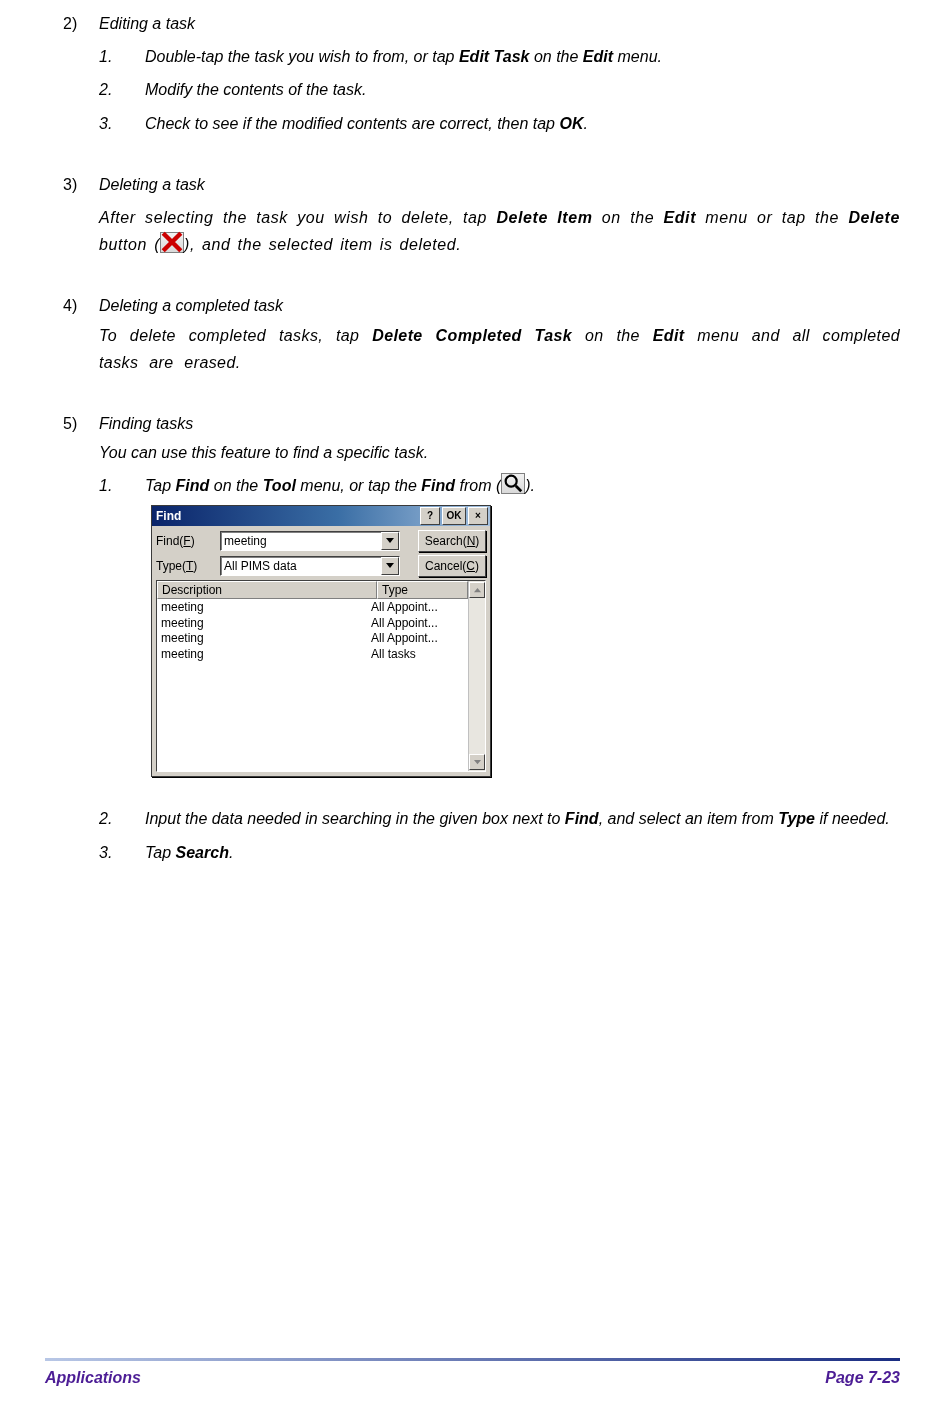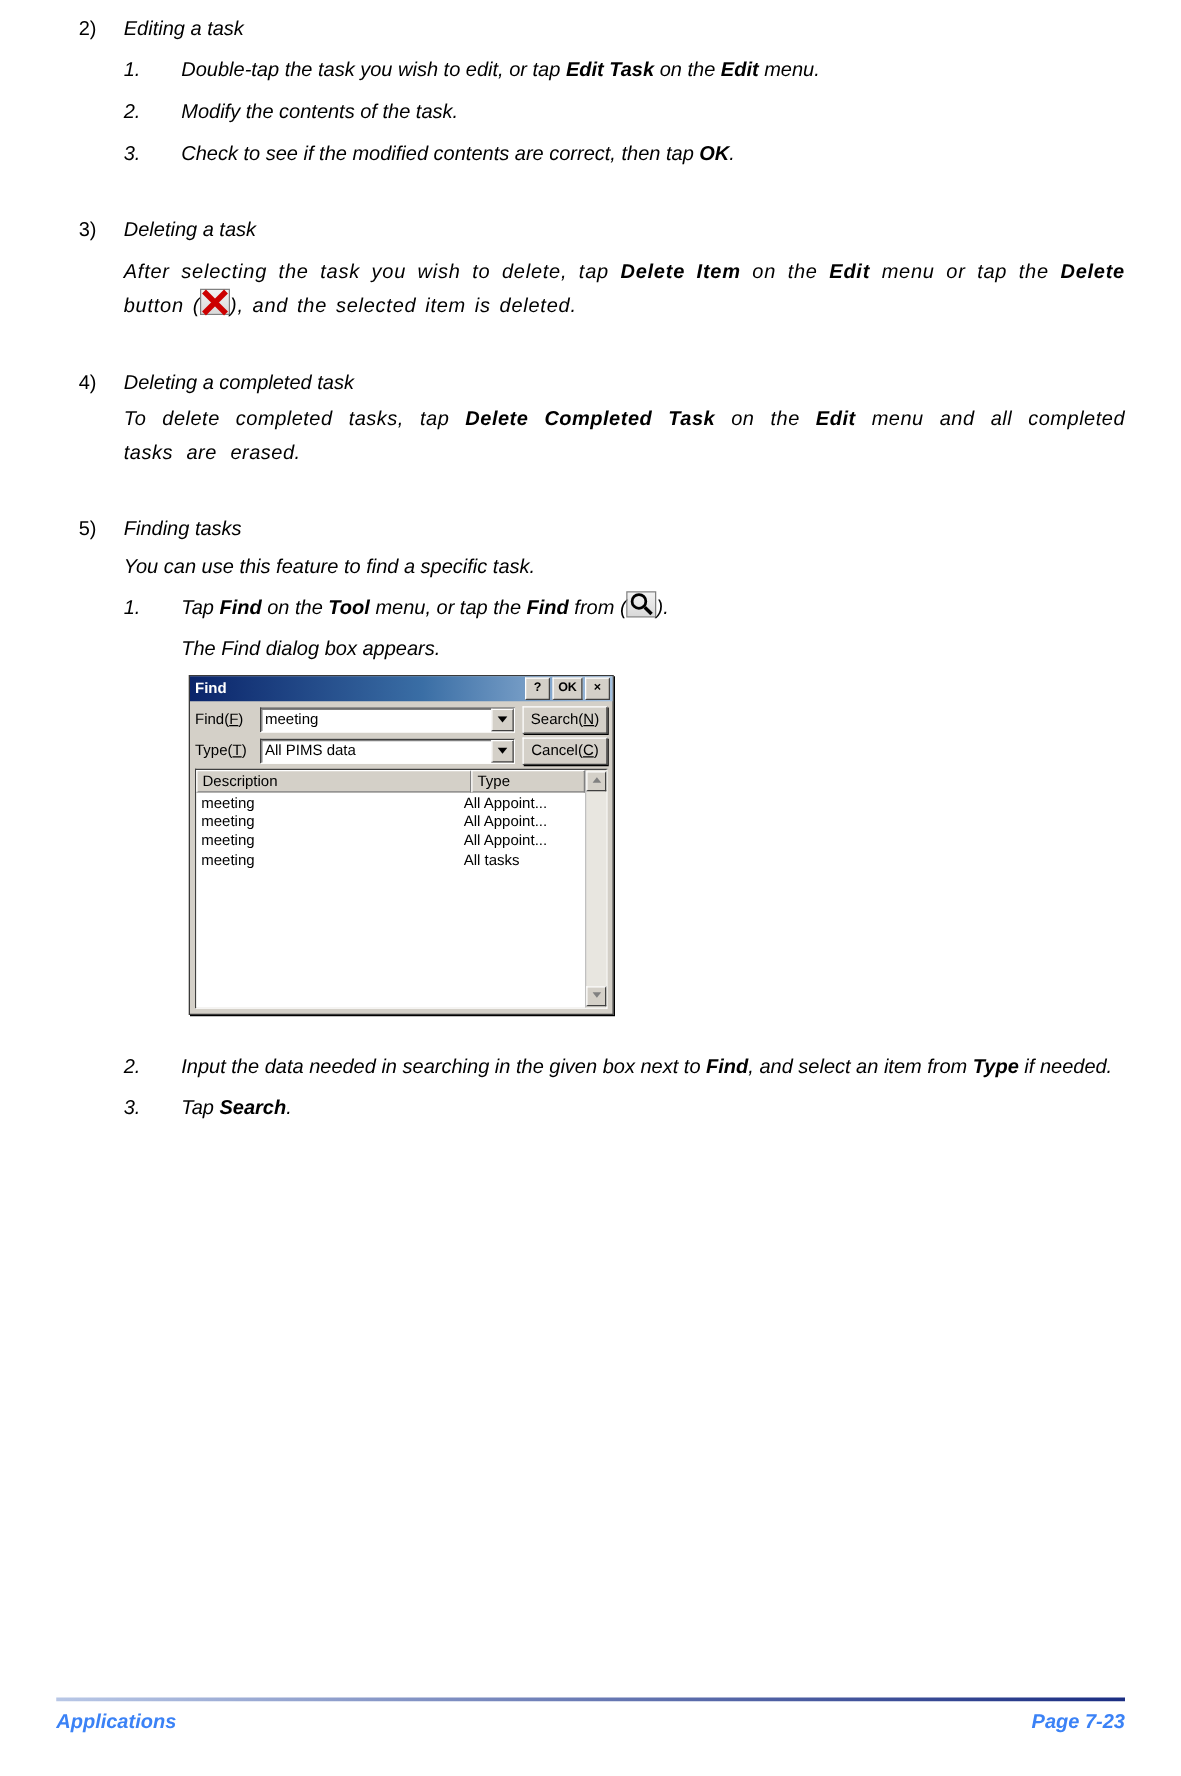--- a/index.html
+++ b/index.html
@@ -65,21 +65,21 @@
   .dlg-title .t { flex: 1; font-weight: bold; }
   .dlg-title .tb {
     display: inline-flex; align-items:center; justify-content:center;
     width: 18px; height: 16px;
     margin-right: 2px;
     background: #d4d0c8; color:#000;
     border: 1px solid #fff; border-right-color:#404040; border-bottom-color:#404040;
     font-size: 10px; font-weight: bold;
   }
   .dlg-body { padding: 4px; position: relative; }
-  .dlg-row { display:flex; align-items:center; margin-bottom:3px; }
+  .dlg-row { display:flex; align-items:center; margin-bottom:3px;gap:12px; }
   .dlg-row .lab { width:52px; }
   .dlg-row .lab u { text-decoration: underline; }
   .combo {
     display:flex; align-items:center;
     flex:1;
     height:18px;
     background:#fff;
     border:1px solid #808080;
     border-top-color:#404040; border-left-color:#404040;
     border-right-color:#fff; border-bottom-color:#fff;
@@ -139,38 +139,38 @@
 
   
   .footer {
     position:absolute; left:45px; right:45px; bottom:30px;
     border-top: 3px solid;
     border-image: linear-gradient(to right, #b8c7e6, #1a2d82) 1;
     padding-top:3px;
     display:flex; justify-content:space-between;
     font-family: Arial, sans-serif;
     font-style: italic; font-weight: bold;
-    color:#3b82f6;
+    color:#4c1d95;
   }
 </style>
 </head>
 <body>
 
 <div class="lvl-1 first">
   <div class="num">2)</div>
   <div class="body">Editing a task</div>
 </div>
 
 <div class="lvl-1" style="margin-top:6px; margin-left:18px;">
   <div class="num"></div>
   <div class="body">
     <div class="lvl-2" style="margin-left:0;">
       <div class="num">1.</div>
       <div class="body">
-        <span>Double-tap the task you wish to edit, or tap </span><b>Edit Task</b><span> on the </span><b>Edit</b><span> menu.</span>
+        <span>Double-tap the task you wish to from, or tap </span><b>Edit Task</b><span> on the </span><b>Edit</b><span> menu.</span>
       </div>
     </div>
   </div>
 </div>
 
 <div class="lvl-1" style="margin-top:6px; margin-left:18px;">
   <div class="num"></div>
   <div class="body">
     <div class="lvl-2" style="margin-left:0;">
       <div class="num">2.</div>
@@ -231,21 +231,20 @@
   <div class="body">
     <div class="lvl-2" style="margin-left:0;">
       <div class="num">1.</div>
       <div class="body">
         <span>Tap </span><b>Find</b><span> on the </span><b>Tool</b><span> menu, or tap the </span><b>Find</b><span> from (</span><span class="inline-icon">
             <svg viewBox="0 0 12 12">
               <circle cx="5" cy="5" r="3" stroke="#000" stroke-width="1.2" fill="none"></circle>
               <path d="M7.5 7.5 L10.5 10.5" stroke="#000" stroke-width="1.5"></path>
             </svg>
           </span><span>).</span>
-        <div style="margin-top:6px;">The Find dialog box appears.</div>
       </div>
     </div>
   </div>
 </div>
 
 <div class="dlg-wrap">
   <div class="dlg">
     <div class="dlg-title">
       <span class="t">Find</span>
       <span class="tb">?</span>

